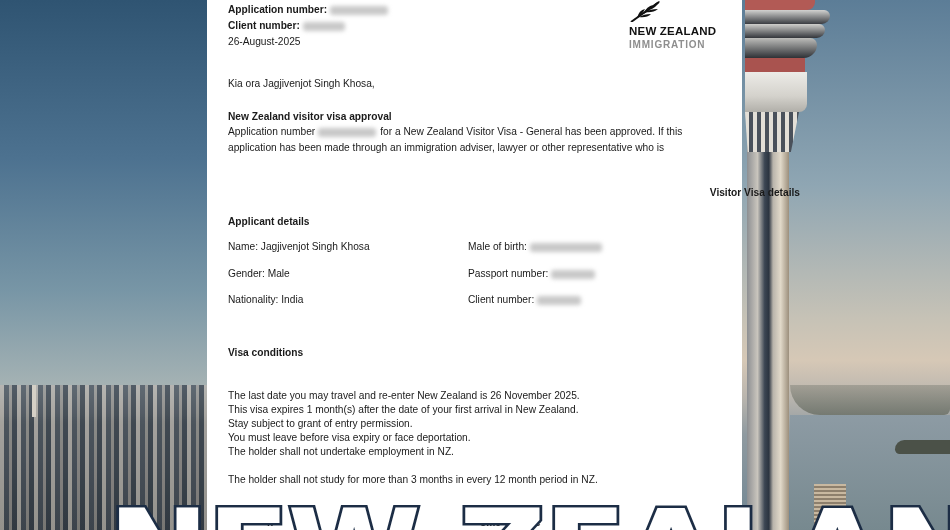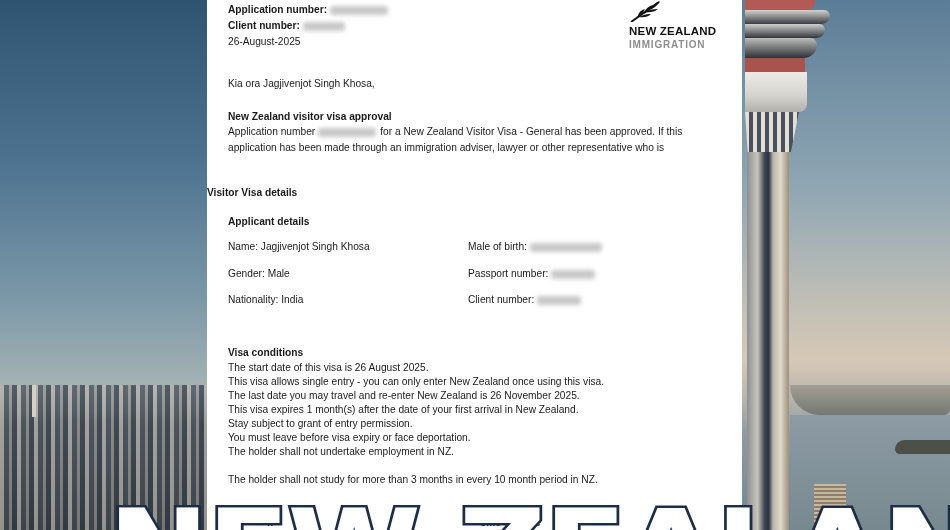--- a/index.html
+++ b/index.html
@@ -71,21 +71,21 @@
     .b { font-weight: bold; }
     .redact {
       display: inline-block; vertical-align: middle;
       height: 9px; background: #c8c8c8; border-radius: 3px;
       filter: blur(2px); margin-left: 3px;
     }
     .logo { position: absolute; left: 422px; top: 0; width: 110px; height: 52px; }
     .logo-fern { position: absolute; left: 0; top: 0; width: 40px; height: 22px; }
     .logo-title { position: absolute; left: 0; top: 25px; font-weight: bold; font-size: 11.5px; letter-spacing: 0.2px; color: #111; }
     .logo-sub { position: absolute; left: 0; top: 38px; font-weight: bold; font-size: 10px; letter-spacing: 0.8px; color: #8e8e8e; }
-    .center-title { position: absolute; left: 0; width: 593px; text-align: left; }
+    .center-title { position: absolute; left: 0; width: 593px; text-align: right; }
     .col2 { position: absolute; left: 261px; white-space: nowrap; }
 
     
     .banner {
       position: absolute; left: 108px; top: 496px;
       font-family: "DejaVu Sans", sans-serif;
       font-weight: bold;
       font-size: 108px;
       line-height: 1;
       letter-spacing: -2px;
@@ -157,28 +157,26 @@
   <div class="line" style="top:267px;">Gender: Male</div>
   <div class="col2" style="top:267px;">
     <span>Passport number:</span><span class="redact" style="width:44px;"></span>
   </div>
   <div class="line" style="top:293px;">Nationality: India</div>
   <div class="col2" style="top:293px;">
     <span>Client number:</span><span class="redact" style="width:44px;"></span>
   </div>
 
   <div class="line b" style="top:346px;">Visa conditions</div>
-  <div class="line" style="top:361px;">The start date of this visa is 26 August 2025.</div>
-  <div class="line" style="top:375px;">This visa allows single entry - you can only enter New Zealand once using this visa.</div>
   <div class="line" style="top:389px;">The last date you may travel and re-enter New Zealand is 26 November 2025.</div>
   <div class="line" style="top:403px;">This visa expires 1 month(s) after the date of your first arrival in New Zealand.</div>
   <div class="line" style="top:417px;">Stay subject to grant of entry permission.</div>
   <div class="line" style="top:431px;">You must leave before visa expiry or face deportation.</div>
   <div class="line" style="top:445px;">The holder shall not undertake employment in NZ.</div>
-  <div class="line" style="top:473px;">The holder shall not study for more than 3 months in every 10 month period in NZ.</div>
+  <div class="line" style="top:473px;">The holder shall not study for more than 3 months in every 12 month period in NZ.</div>
 
   <div class="line b" style="top:516px; left:0; width:535px;">
     <span style="position:absolute; left:60px;">n</span>
     <span style="position:absolute; left:98px;">ly</span>
     <span style="position:absolute; left:135px;">these</span>
     <span style="position:absolute; left:253px;margin-left:20px;">ome</span>
     <span style="position:absolute; left:315px;">r de</span>
     <span style="position:absolute; left:350px;">ion.</span>
   </div>
 </div>

